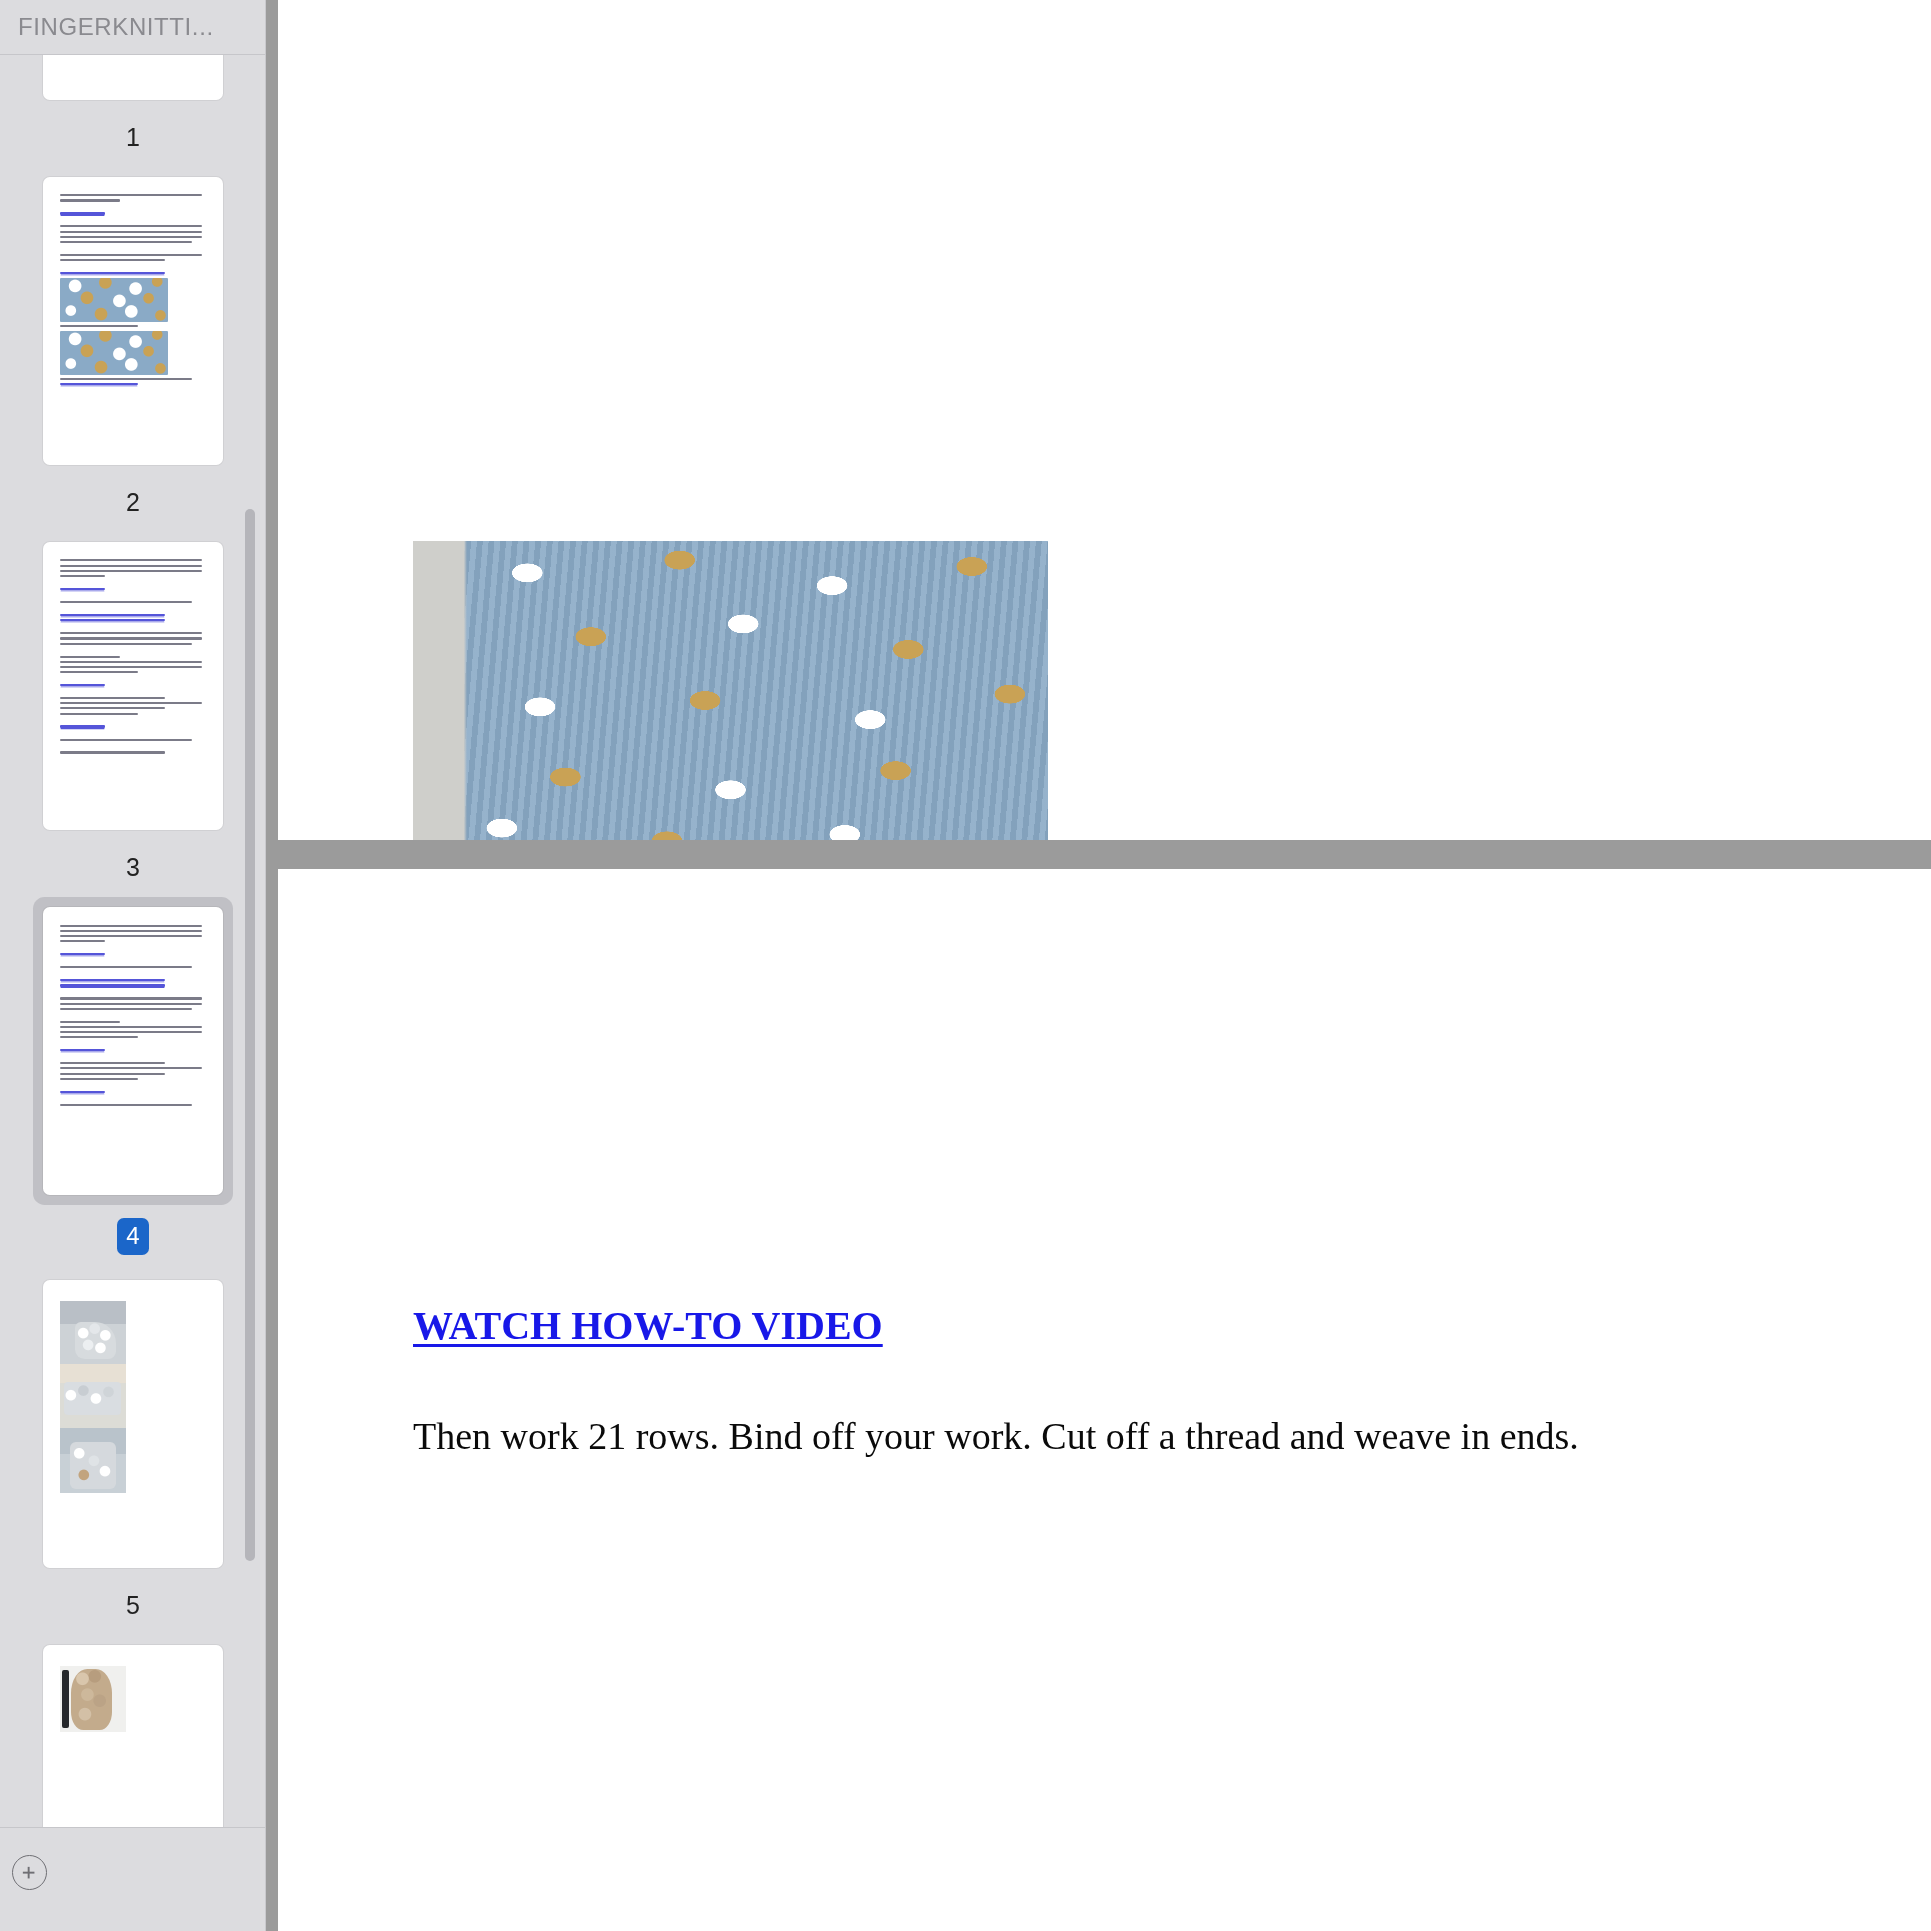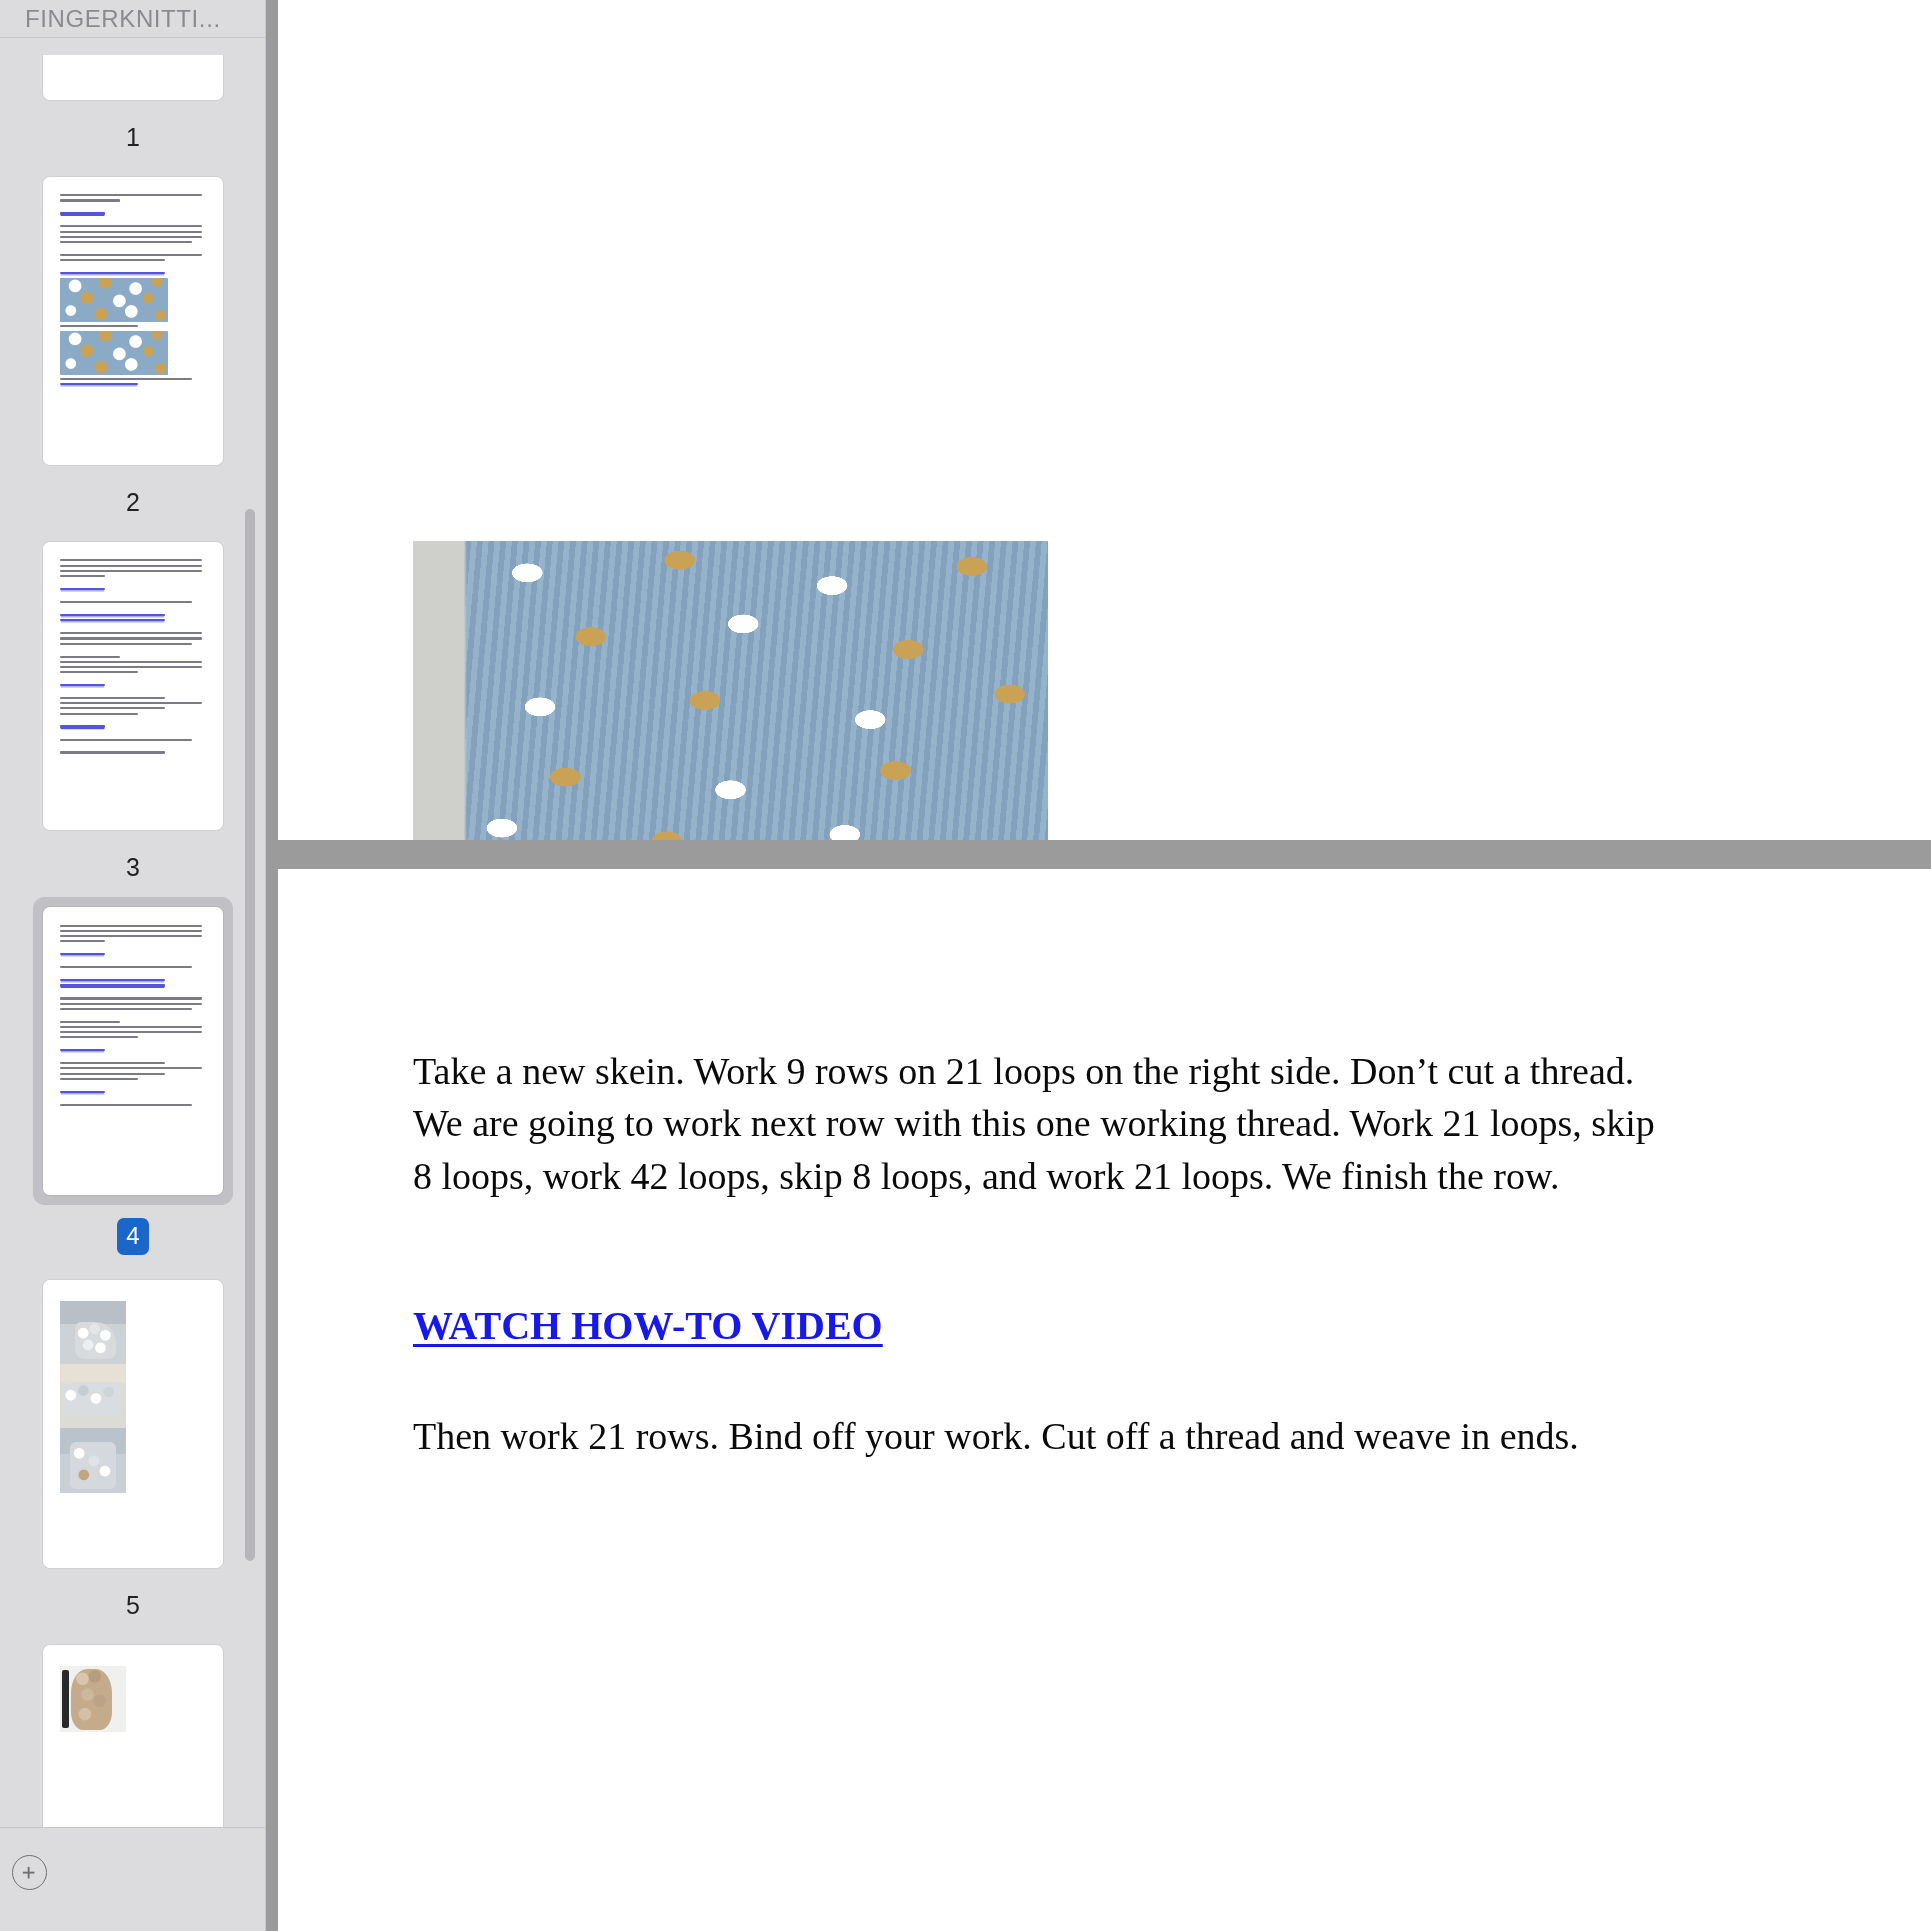--- a/index.html
+++ b/index.html
@@ -27,26 +27,26 @@
     height: 1931px;
     background: #dcdcdf;
     flex: 0 0 266px;
     overflow: hidden;
   }
 
   .sidebar-header {
     position: absolute;
     top: 0; left: 0;
     width: 266px;
-    height: 38px;
+    height: 55px;
     background: #dcdcdf;
     border-bottom: 1px solid #c6c6ca;
     display: flex;
     align-items: center;
-    padding-left: 25px;
+    padding-left: 18px;
   }
   .sidebar-title {
     font-size: 24px;
     letter-spacing: 0.6px;
     color: #8a8a8f;
     font-weight: 400;
     white-space: nowrap;
     overflow: hidden;
   }
 
@@ -564,21 +564,20 @@
 
     <p class="doc-text pa-text1">Take new skein. Work 9 rows on 42 loops between sleeves. Don’t cut a thread!</p>
     <div class="link-row pa-link1">
       <a class="doc-link">WATCH HOW-TO VIDEO</a>
     </div>
 
     <div class="page-gap"></div>
 
     <section class="page page-b"></section>
 
-    <p class="doc-text pb-para1">Take a new skein. Work 9 rows on 21 loops on the right side. Don’t cut a thread. We are going to work next row with this one working thread. Work 21 loops, skip 8 loops, work 42 loops, skip 8 loops, and work 21 loops. We finish the row.</p>
 
     <div class="link-row pb-link1">
       <a class="doc-link">WATCH HOW-TO VIDEO</a>
     </div>
 
     <p class="doc-text pb-para2">Then work 21 rows. Bind off your work. Cut off a thread and weave in ends.</p>
 
 
 
   </main>

